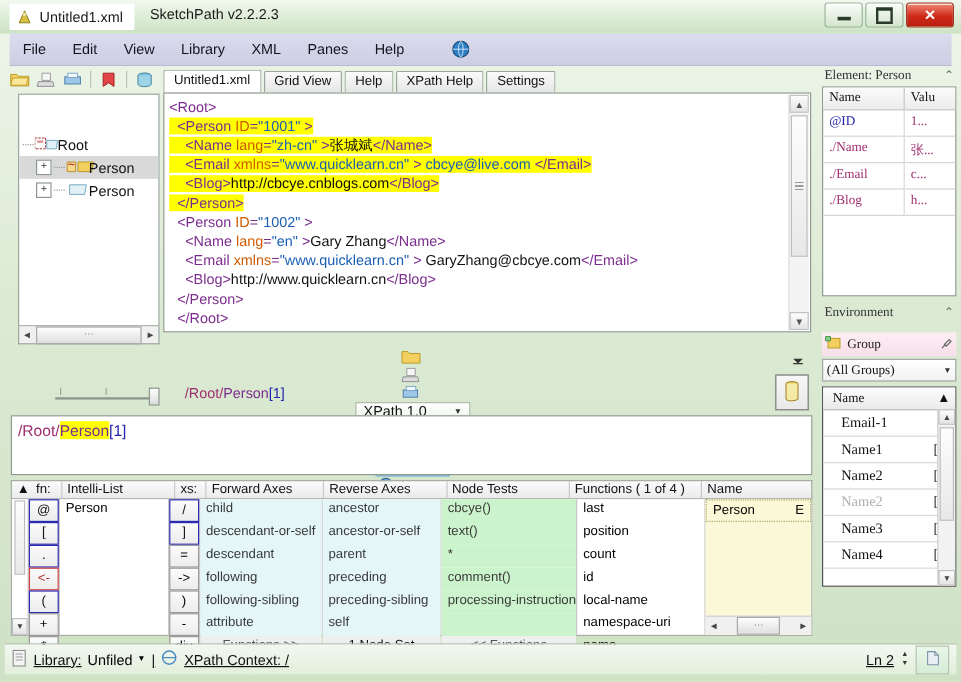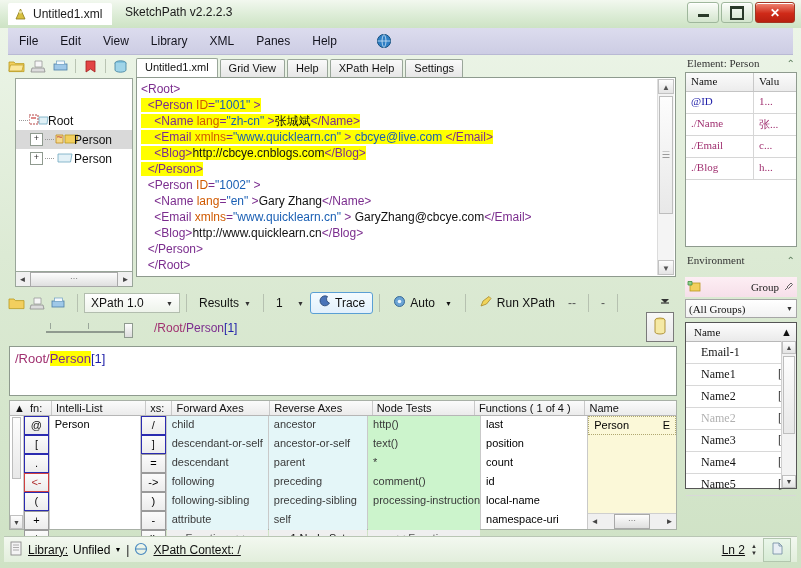--- a/index.html
+++ b/index.html
@@ -132,42 +132,42 @@
     border-bottom:1px solid #c4c4c4;}
   .gh{font-size:11px;color:#111;padding:2px 5px;box-sizing:border-box;border-right:1px solid #c8c8c8;}
   .grid-row{display:flex;height:21px;border-bottom:1px solid #d6d6d6;}
   .gc{font-size:11px;padding:3px 5px;box-sizing:border-box;border-right:1px solid #d6d6d6;white-space:nowrap;overflow:hidden;}
   .gc.k{color:#2222aa;}
   .gc.p{color:#a03070;}
   .gc.v{color:#a03070;}
 
   .grp-head{display:flex;align-items:center;height:20px;gap:4px;padding:0 2px;
     background:linear-gradient(to bottom,#fdeef4,#f6dfe9);}
-  .grp-title{flex:1;text-align:right;font-size:11px;color:#222;}
+  .grp-title{flex:1;text-align:left;font-size:11px;color:#222;}
   .combo{
     display:flex;align-items:center;justify-content:space-between;
     height:19px;border:1px solid #a6a6a6;background:#fff;font-size:11px;color:#111;
     padding:0 3px;box-sizing:border-box;margin-top:2px;
     background:linear-gradient(to bottom,#ffffff,#f2f2f2);
   }
   .combo .ca{font-size:7px;color:#333;}
   .lst{border:1px solid #555;background:#fff;box-sizing:border-box;margin-top:4px;position:relative;}
   .lst-h{display:flex;height:18px;border-bottom:1px solid #b8b8b8;
     background:linear-gradient(to bottom,#fdfdfd,#eaeaea);align-items:center;}
   .lst-h span{font-size:11px;padding-left:8px;color:#111;}
   .sortarrow{margin-left:auto;margin-right:4px;font-size:8px;color:#666;}
   .lrow{height:21px;display:flex;align-items:center;border-bottom:1px solid #d8d8d8;font-size:12px;color:#111;padding-left:15px;}
   .lrow .d{margin-left:auto;margin-right:14px;color:#333;}
   .lrow.dim{color:#b0b0b0;}
   .lscroll{position:absolute;right:0;top:18px;bottom:0;width:14px;background:#f2f2f2;border-left:1px solid #cfcfcf;}
   .ls-btn{height:13px;text-align:center;font-size:7px;line-height:13px;color:#444;background:linear-gradient(to bottom,#fdfdfd,#e3e3e3);border:1px solid #c0c0c0;box-sizing:border-box;}
   .ls-thumb{position:absolute;left:1px;right:1px;top:15px;height:78px;background:linear-gradient(to bottom,#fdfdfd,#e8e8e8);border:1px solid #bdbdbd;box-sizing:border-box;}
 
   
-  .xtoolbar{position:absolute;left:4px;top:236px;width:672px;height:26px;display:flex;align-items:center;}
+  .xtoolbar{position:absolute;left:4px;top:236px;width:672px;height:26px;display:flex;align-items:center;flex-direction:column;}
   .x-ico{width:17px;height:15px;margin-right:4px;}
   .x-sep{width:1px;height:18px;background:#b6c1b0;margin:0 6px;}
   .x-combo{
     display:flex;align-items:center;height:20px;border:1px solid #b2bdae;
     background:linear-gradient(to bottom,#ffffff,#eef3eb);font-size:12px;color:#111;
     padding:0 2px 0 6px;box-sizing:border-box;
   }
   .x-combo .ca{margin-left:8px;font-size:7px;color:#333;padding-right:4px;}
   .x-btn{
     display:flex;align-items:center;gap:4px;height:22px;padding:0 7px;font-size:12px;color:#111;
@@ -464,24 +464,20 @@
           <span class="d">[</span>
         </div>
         <div class="lrow">
           <span>Name3</span>
           <span class="d">[</span>
         </div>
         <div class="lrow">
           <span>Name4</span>
           <span class="d">[</span>
         </div>
-        <div class="lrow">
-          <span>Name5</span>
-          <span class="d">[</span>
-        </div>
         <div class="lscroll">
           <div class="ls-btn">▲</div>
           <div class="ls-thumb"></div>
           <div class="ls-btn" style="position:absolute;bottom:0;left:0;right:0;">▼</div>
         </div>
       </div>
     </div>
 
     <div class="xtoolbar">
       <span class="x-ico">
@@ -639,21 +635,21 @@
           <div class="cell cyan">ancestor</div>
           <div class="cell cyan">ancestor-or-self</div>
           <div class="cell cyan">parent</div>
           <div class="cell cyan">preceding</div>
           <div class="cell cyan">preceding-sibling</div>
           <div class="cell cyan">self</div>
           <div class="footcell gray" style="color:#111;">1.Node Set</div>
         </div>
 
         <div class="col" style="width:113px;">
-          <div class="cell green">http()</div>
+          <div class="cell green">cbcye()</div>
           <div class="cell green">text()</div>
           <div class="cell green">*</div>
           <div class="cell green">comment()</div>
           <div class="cell green">processing-instruction()</div>
           <div class="cell green"></div>
           <div class="footcell gray">&lt;&lt; Functions</div>
         </div>
 
         <div class="col" style="width:122px;">
           <div class="cell">last</div>

